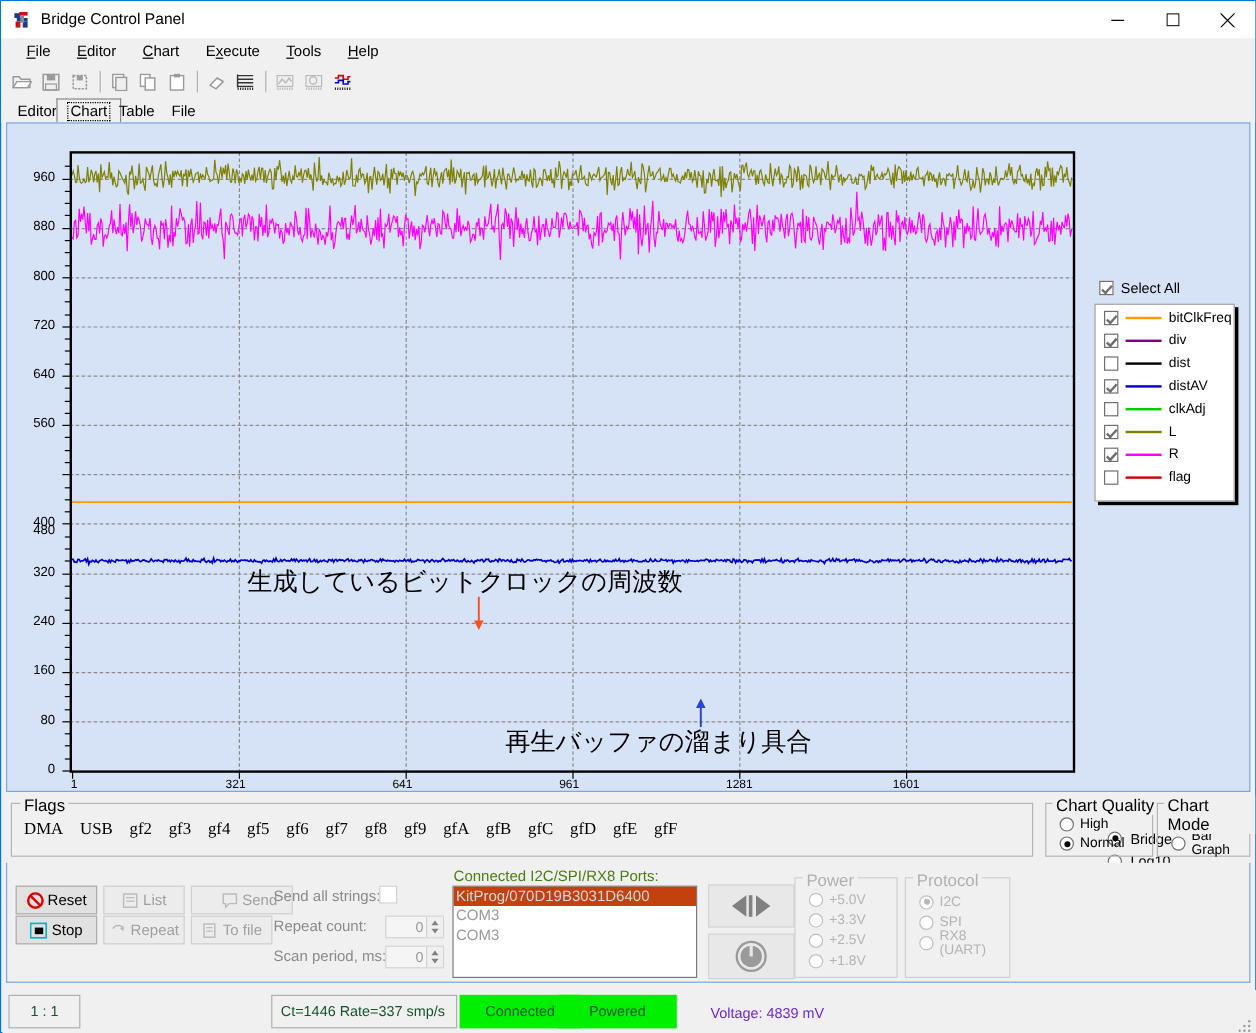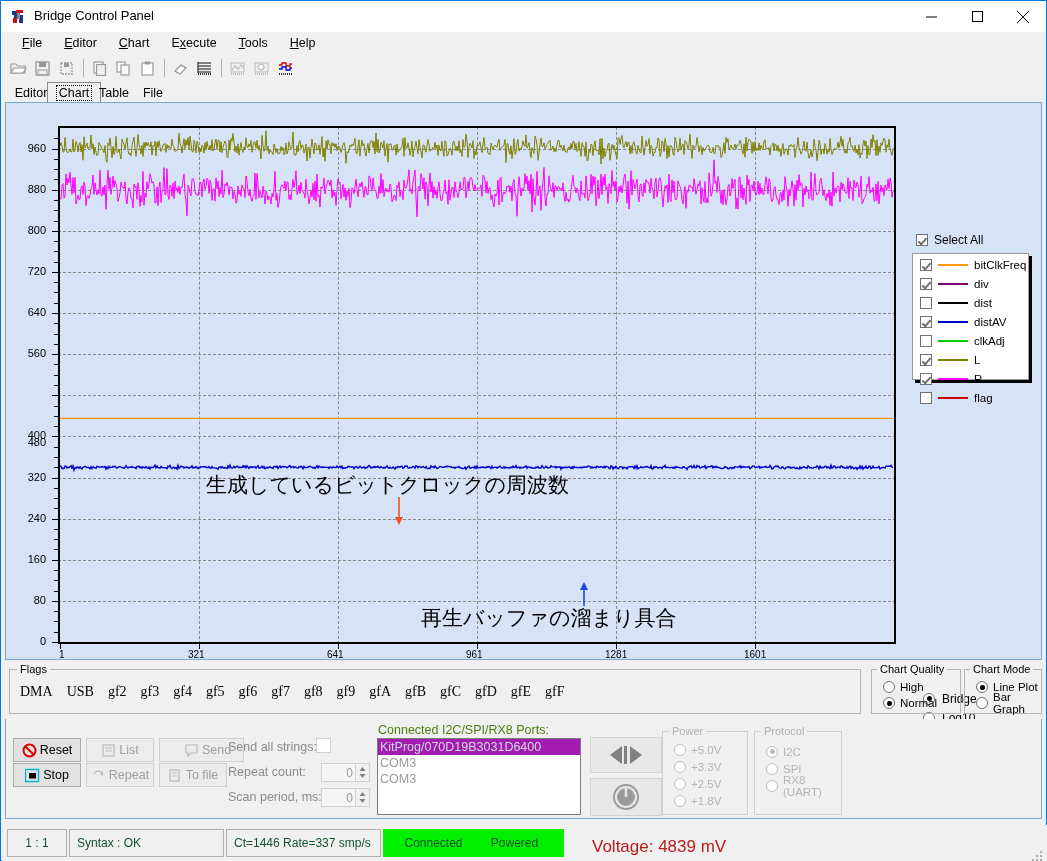--- a/index.html
+++ b/index.html
@@ -39,69 +39,69 @@
   .ytick{position:absolute;left:46px;width:7px;height:0;border-top:1px solid #000;}
   .ymin{position:absolute;left:48px;width:5px;height:0;border-top:1px solid #000;}
   .xlab{position:absolute;font-size:10px;color:#000;}
   .xtick{position:absolute;height:6px;width:0;border-left:1px solid #000;}
   .cnts{position:absolute;font-size:12px;color:#000;}
 
   .anno{position:absolute;font-size:21px;white-space:nowrap;font-family:"DejaVu Sans",sans-serif;}
 
   
   .selall{position:absolute;left:910px;top:130px;font-size:12px;color:#000;display:flex;align-items:center;}
-  .legendbox{position:absolute;left:906px;top:150px;width:117px;height:127px;background:#fff;border:1px solid #9a9a9a;box-shadow:3px 3px 0 #000;box-sizing:border-box;}
+  .legendbox{position:absolute;left:906px;top:150px;width:117px;height:165px;background:#fff;border:1px solid #9a9a9a;box-shadow:3px 3px 0 #000;box-sizing:border-box;}
   .lgrow{display:flex;align-items:center;height:17px;margin-left:7px;margin-top:2px;}
   .lgline{width:30px;height:0;border-top:2px solid #000;margin:0 6px;}
   .lglabel{font-size:11.5px;color:#000;}
   .cbx{width:12px;height:12px;border:1px solid #707070;background:#fff;box-sizing:border-box;position:relative;flex:none;}
   .cbx.on::after{content:"";position:absolute;left:3px;top:1px;width:3px;height:7px;border:solid #6f6f6f;border-width:0 2px 2px 0;transform:rotate(42deg);}
   .radio{width:12px;height:12px;border:1px solid #707070;border-radius:50%;background:#fff;box-sizing:border-box;position:relative;flex:none;}
   .radio.on::after{content:"";position:absolute;left:2.5px;top:2.5px;width:5px;height:5px;border-radius:50%;background:#000;}
   .radio.dis{border-color:#c0c0c0;}
   .radio.dis.on::after{background:#b8b8b8;}
   .scalebox{position:absolute;left:910px;top:586px;font-size:12px;}
   .scalerow{display:flex;align-items:center;height:19px;}
   .scalerow span{margin-left:7px;}
 
   
   .flagsbox{position:absolute;left:8px;top:668px;width:852px;height:45px;border:1px solid #b4b4b4;box-sizing:border-box;background:#f0f0f0;}
-  .grouplabel{position:absolute;font-size:11px;background:#f0f0f0;padding:0 3px;color:#000;}
+  .grouplabel{position:absolute;font-size:14px;background:#f0f0f0;padding:0 3px;color:#000;}
   .flagrow{position:absolute;left:10px;top:14px;display:flex;font-family:"Liberation Serif",serif;font-size:14px;}
   .flagrow span{margin-right:14px;}
 
   .qbox{position:absolute;left:870px;top:668px;width:90px;height:45px;border:1px solid #b4b4b4;box-sizing:border-box;}
   .mbox{position:absolute;left:963px;top:668px;width:78px;height:45px;border:1px solid #b4b4b4;box-sizing:border-box;}
   .qrow{display:flex;align-items:center;font-size:11.5px;height:16px;margin-left:6px;}
   .qrow span{margin-left:5px;}
 
   
   .ctrl{position:absolute;left:4px;top:718px;width:1037px;height:100px;background:#f0f0f0;border:1px solid #7ba7d9;border-top:none;box-sizing:border-box;}
   .btn{position:absolute;height:24px;border:1px solid #adadad;background:#e1e1e1;font-size:12.5px;display:flex;align-items:center;justify-content:center;box-sizing:border-box;color:#000;}
   .btn.dis{color:#a0a0a0;background:#ececec;border-color:#d0d0d0;}
   .btn .bico{width:15px;height:15px;margin-right:3px;flex:none;}
   .lbl{position:absolute;font-size:12.5px;color:#8a8a8a;}
   .spin{position:absolute;height:19px;border:1px solid #d2d2d2;background:#f5f5f5;box-sizing:border-box;display:flex;align-items:center;justify-content:flex-end;font-size:12px;color:#9a9a9a;padding-right:2px;}
   .spinar{position:absolute;right:0;top:0;width:13px;height:17px;border-left:1px solid #d2d2d2;background:#f0f0f0;}
   .portlbl{position:absolute;left:377px;top:722px;font-size:12.5px;color:#4d7c0f;}
   .portlist{position:absolute;left:376px;top:737px;width:204px;height:77px;border:1px solid #7a7a7a;background:#fff;box-sizing:border-box;}
   .portitem{font-size:12.5px;padding:0 2px;height:16px;line-height:16px;color:#9a9a9a;}
-  .portitem.sel{background:#a21caf;color:#cfd8e0;}
+  .portitem.sel{background:#c2410c;color:#cfd8e0;}
   .bigbtn{position:absolute;border:1px solid #d4d4d4;background:#e8e8e8;box-sizing:border-box;display:flex;align-items:center;justify-content:center;}
   .pbox{position:absolute;left:661px;top:730px;width:86px;height:84px;border:1px solid #d0d0d0;box-sizing:border-box;}
   .prbox{position:absolute;left:753px;top:730px;width:88px;height:84px;border:1px solid #d0d0d0;box-sizing:border-box;}
   .gl-dis{color:#b0b0b0;}
   .prow{display:flex;align-items:center;font-size:11.5px;height:17px;margin-left:6px;color:#b4b4b4;}
   .prow span{margin-left:5px;}
 
   
   .status{position:absolute;left:1px;top:824px;width:1045px;height:36px;background:#f0f0f0;}
   .scell{position:absolute;top:4px;height:28px;border:1px solid #b0b0b0;box-sizing:border-box;display:flex;align-items:center;font-size:12px;color:#14532d;}
   .scell.green{background:#00f000;border:none;justify-content:center;}
-  .stext{position:absolute;font-size:17px;color:#b91c1c;}
+  .stext{position:absolute;font-size:12px;color:#6d28d9;}
   .grip{position:absolute;right:3px;bottom:2px;width:12px;height:12px;}
 </style>
 </head>
 <body>
 
 <div class="win">
 
   <div class="titlebar">
     <span class="app-icon">
       <svg width="18" height="18" viewBox="0 0 18 18">
@@ -603,21 +603,20 @@
     </div>
     <div class="prow">
       <span class="radio dis"></span>
       <span>RX8 (UART)</span>
     </div>
   </div>
   <div class="grouplabel gl-dis" style="left:760px;top:724px;">Protocol</div>
 
   <div class="status">
     <div class="scell" style="left:5px;width:60px;justify-content:center;">1 : 1</div>
-    <div class="scell" style="left:67px;width:155px;padding-left:7px;">Syntax : OK</div>
     <div class="scell" style="left:224px;width:155px;padding-left:7px;">Ct=1446 Rate=337 smp/s</div>
     <div class="scell green" style="left:381px;width:101px;">Connected</div>
     <div class="scell green" style="left:463px;width:99px;">Powered</div>
     <div class="stext" style="left:590px;top:12px;">Voltage: 4839 mV</div>
     <span class="grip">
       <svg width="12" height="12">
           <circle cx="9" cy="3" r="1" fill="#9a9a9a"></circle>
           <circle cx="5" cy="7" r="1" fill="#9a9a9a"></circle>
           <circle cx="9" cy="7" r="1" fill="#9a9a9a"></circle>
           <circle cx="1" cy="11" r="1" fill="#9a9a9a"></circle>

